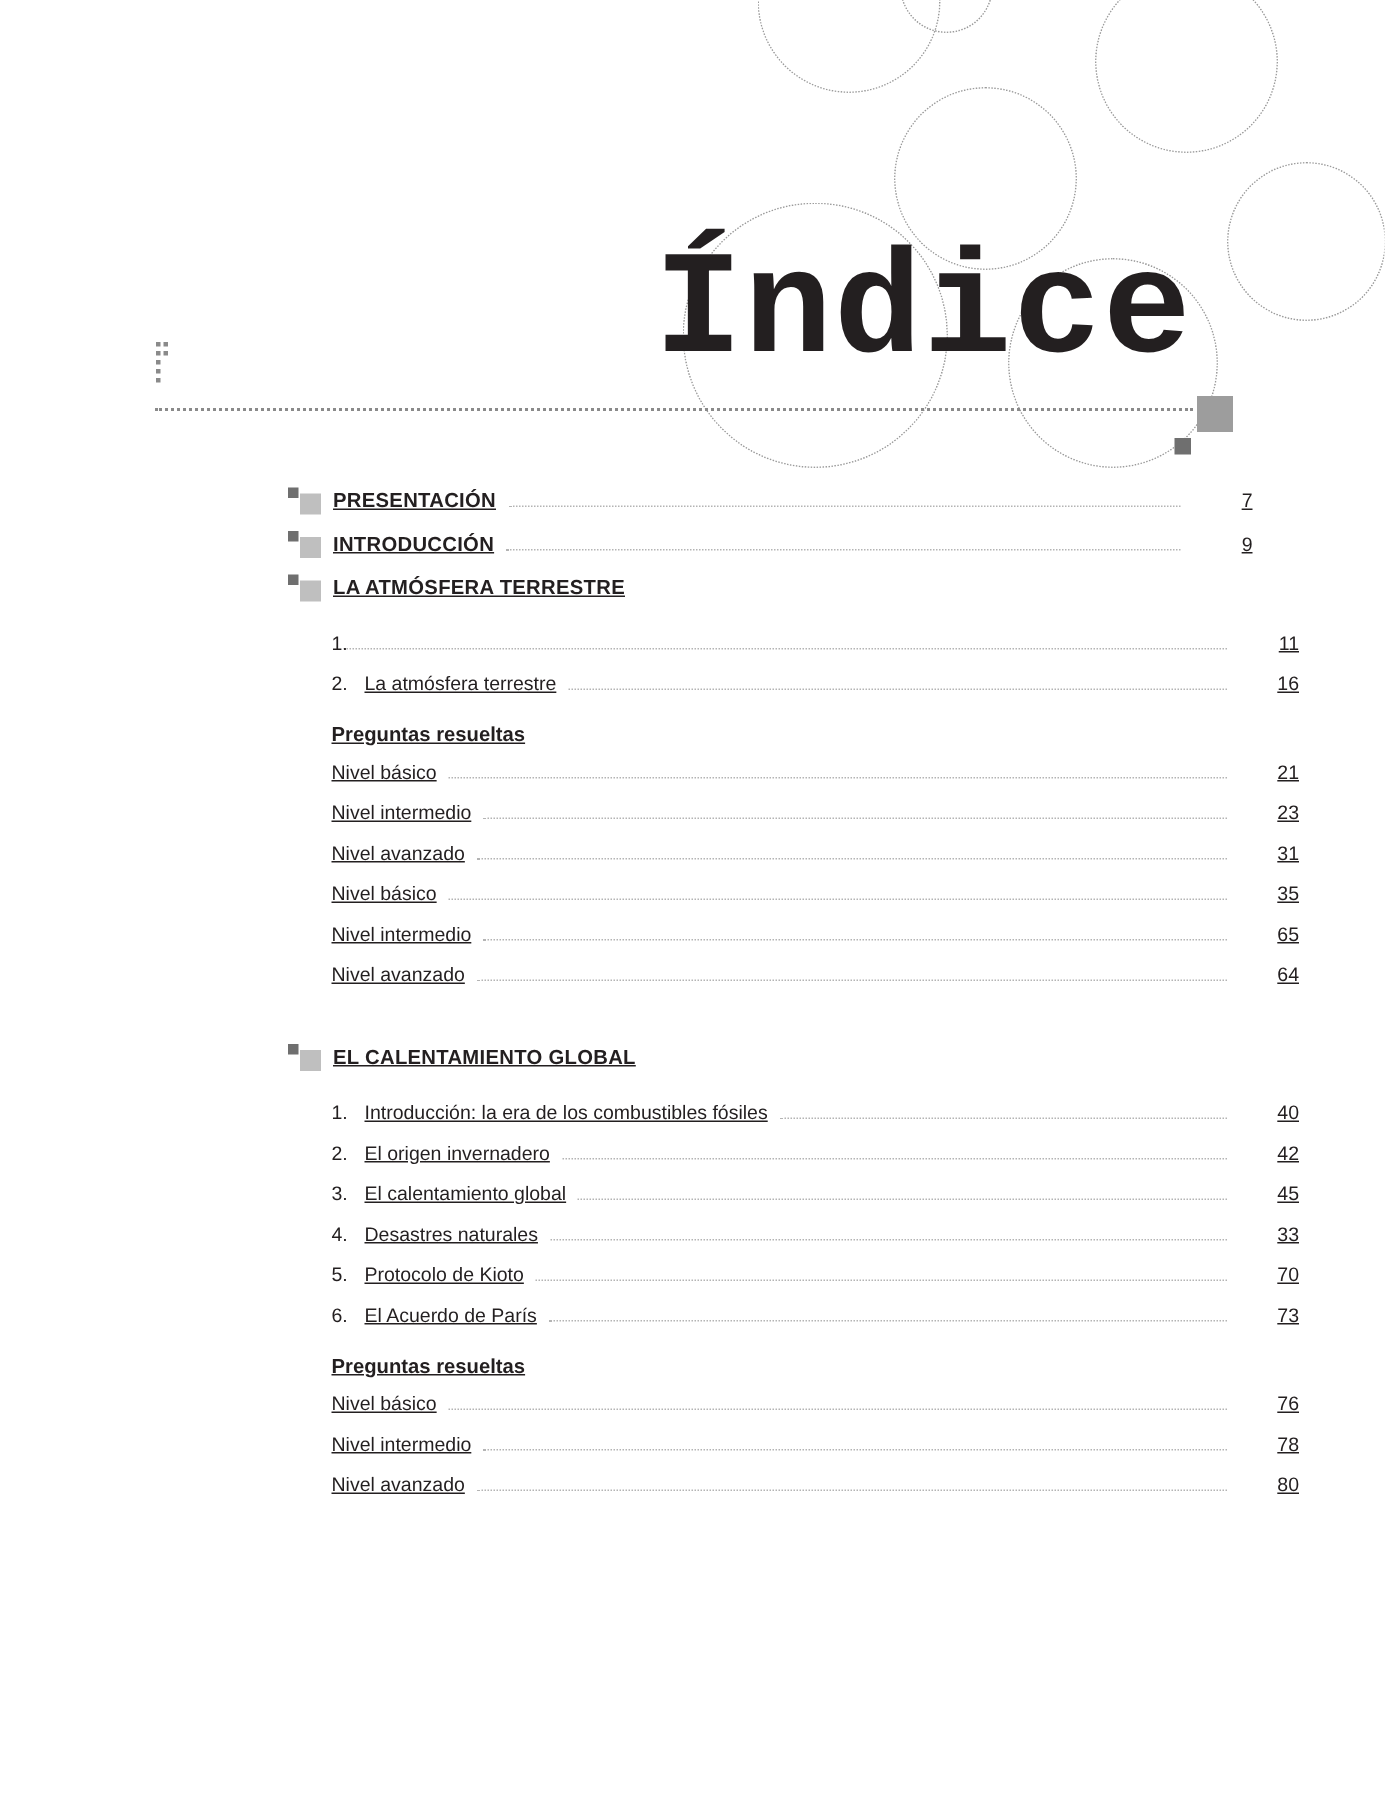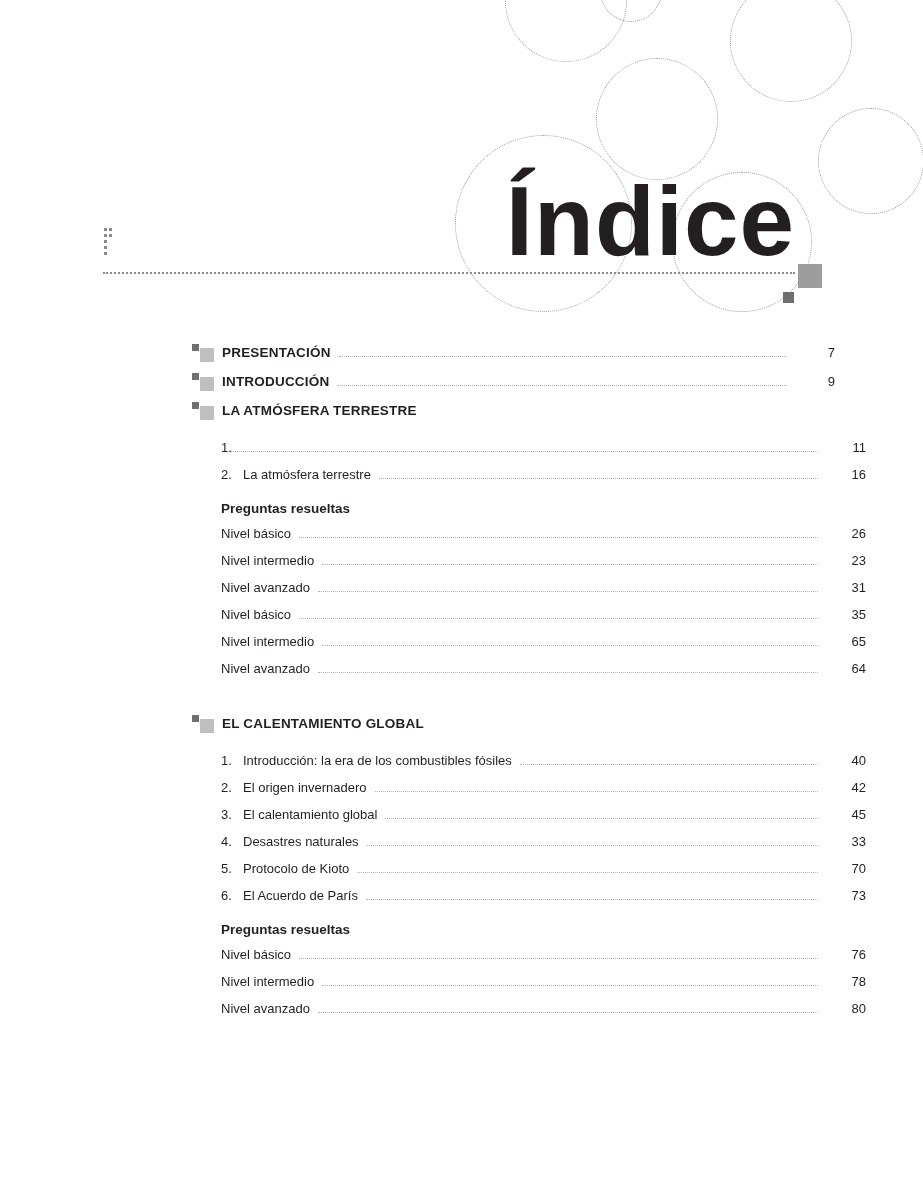--- a/index.html
+++ b/index.html
@@ -28,27 +28,27 @@
   .c3 { left: 730px; top: -20px;  width: 120px; height: 120px; }
   .c4 { left: 596px; top: 58px;   width: 120px; height: 120px; }
   .c5 { left: 818px; top: 108px;  width: 104px; height: 104px; }
   .c6 { left: 455px; top: 135px;  width: 175px; height: 175px; }
   .c7 { left: 672px; top: 172px;  width: 138px; height: 138px; }
 
   
   .title {
     position: absolute;
     right: 128px;
-    top: 172px;
+    top: 160px;
     font-size: 98px;
     font-weight: bold;
     letter-spacing: 1px;
     line-height: 1;
     color: #231f20;
-    font-family: Liberation Sans, sans-serif;
+    font-family: Liberation Mono, monospace;
   }
 
   
   .title-rule {
     position: absolute;
     left: 103px;
     top: 272px;
     width: 692px;
     border-bottom: 2px dotted #8a8a8a;
   }
@@ -82,22 +82,23 @@
     width: 3px;
     height: 3px;
     background: #8a8a8a;
     border-radius: 0;
   }
 
   
   .toc {
     position: absolute;
     left: 190px;
-    top: 345px;
+    top: 326px;
     width: 645px;
+    text-decoration: underline;
   }
 
   .entry {
     display: flex;
     align-items: baseline;
     width: 100%;
     font-size: 13.5px;
     color: #231f20;
   }
   .entry .label {
@@ -259,21 +260,21 @@
     <span class="label">La atmósfera terrestre</span>
     <span class="leader"></span>
     <span class="page">16</span>
   </div>
 
   <div class="sub-title">Preguntas resueltas</div>
 
   <div class="entry lvl-row">
     <span class="label">Nivel básico</span>
     <span class="leader"></span>
-    <span class="page">26</span>
+    <span class="page">21</span>
   </div>
   <div class="entry lvl-row">
     <span class="label">Nivel intermedio</span>
     <span class="leader"></span>
     <span class="page">23</span>
   </div>
   <div class="entry lvl-row">
     <span class="label">Nivel avanzado</span>
     <span class="leader"></span>
     <span class="page">31</span>

